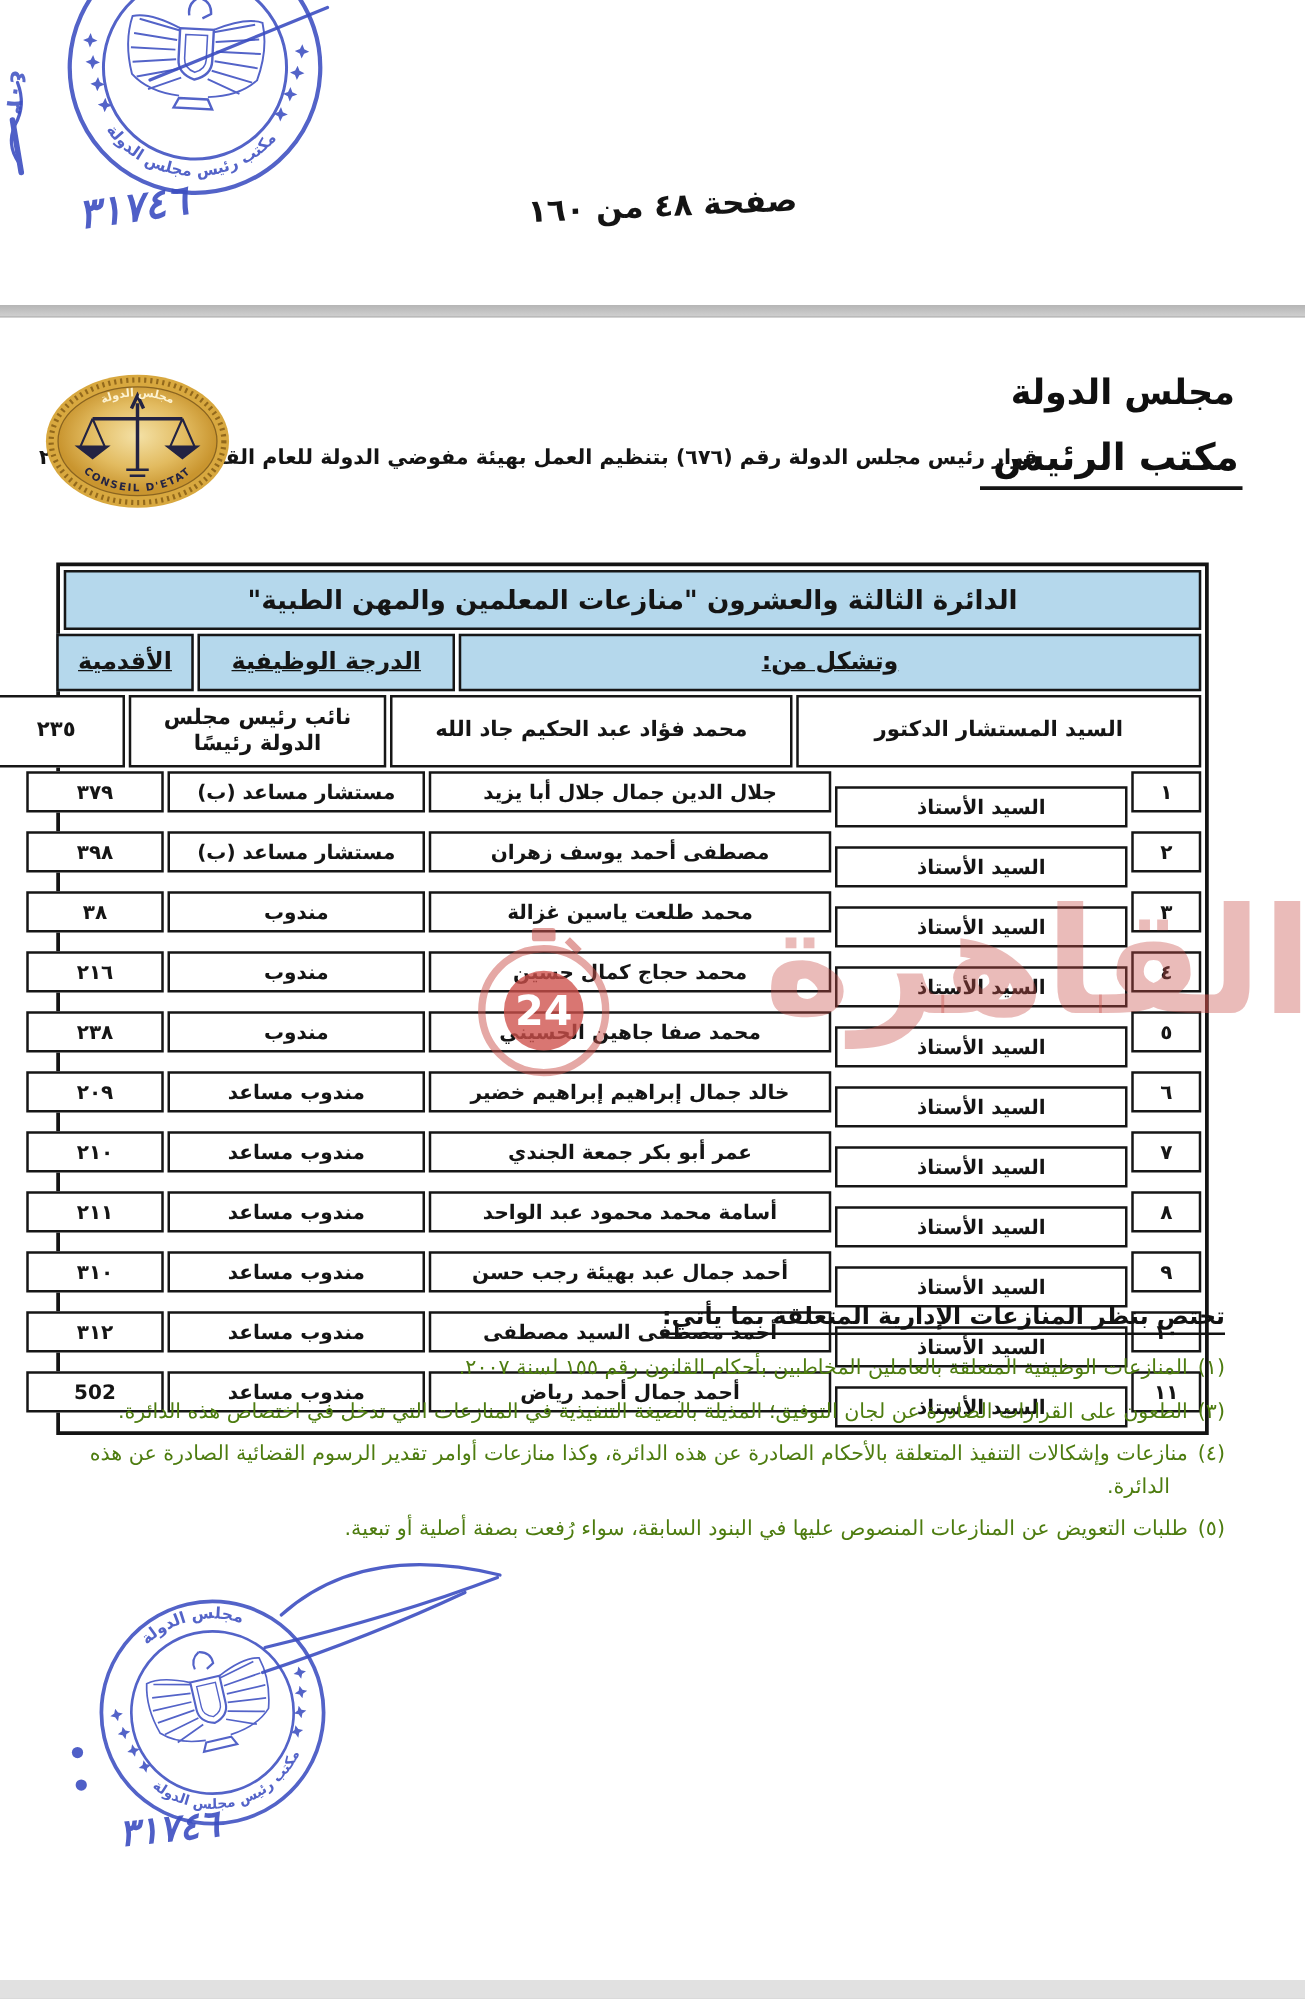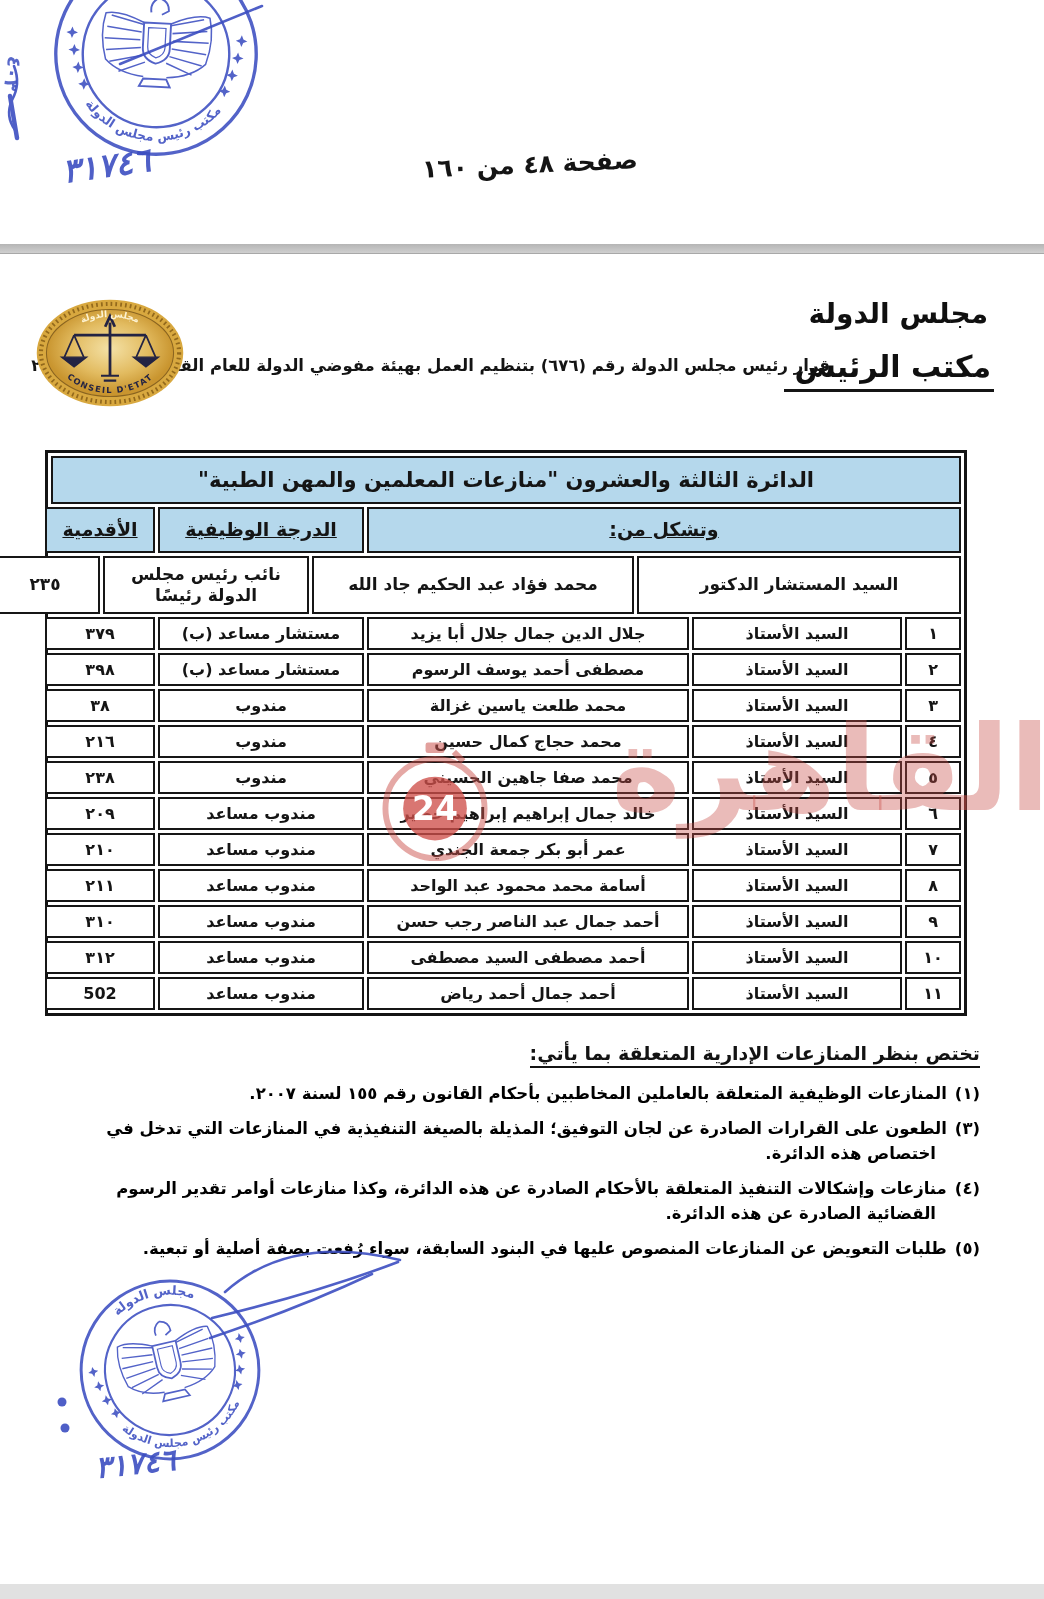--- a/index.html
+++ b/index.html
@@ -63,41 +63,41 @@
     border:2.5px solid #161616;box-sizing:border-box;background:#fff;
     display:flex;align-items:center;justify-content:center;text-align:center;
     font-weight:bold;color:#151515;line-height:1.25;flex:0 0 auto;
   }
   .blue{background:#b5d8ec;}
   .h-title{height:48px;flex:1 1 auto;font-size:21px;}
   .h46 .tcell{height:46px;font-size:19px;text-decoration:underline;}
   .h58 .tcell{height:58px;font-size:17px;}
   .hrow .tcell{height:33px;font-size:16px;}
   .c-no{width:56px;}
-  .c-title{width:210px;}
+  .c-title{width:234px;margin-top:12px;}
   .c-name{width:322px;}
   .c-grade{width:206px;padding:0 4px;}
   .c-sen{width:110px;}
   .c-chair{width:324px;}
   .c-comp{width:594px;}
   
   .watermark{position:absolute;top:712px;left:358px;width:686px;height:170px;pointer-events:none;}
   .wm-clock{position:absolute;left:18px;top:28px;width:118px;height:130px;}
   .wm-text{
     position:absolute;right:-6px;top:-12px;direction:rtl;font-size:118px;font-weight:900;
     color:rgba(201,76,70,0.38);letter-spacing:-2px;
   }
   
   .jurisdiction{position:absolute;top:1042px;right:64px;left:58px;direction:rtl;}
   .jur-heading{
     display:inline-block;font-size:19px;font-weight:bold;color:#131313;
     border-bottom:2.5px solid #131313;padding-bottom:2px;margin-bottom:13px;
   }
   .jur-item{
-    font-size:16.5px;font-weight:bold;color:#000000;line-height:1.55;
+    font-size:16.5px;font-weight:normal;color:#4d7c0f;line-height:1.55;
     margin-bottom:9px;padding-right:44px;text-indent:-44px;
   }
   .jur-no{display:inline-block;text-indent:0;margin-left:8px;}
 </style>
 </head>
 <body>
 
 <div class="page">
 
   <div class="stamp stamp-top">
@@ -203,21 +203,21 @@
     <div class="trow hrow" style="">
         <div class="tcell c-no">١</div>
         <div class="tcell c-title">السيد الأستاذ</div>
         <div class="tcell c-name">جلال الدين جمال جلال أبا يزيد</div>
         <div class="tcell c-grade">مستشار مساعد (ب)</div>
         <div class="tcell c-sen">٣٧٩</div>
       </div>
         <div class="trow hrow" style="">
         <div class="tcell c-no">٢</div>
         <div class="tcell c-title">السيد الأستاذ</div>
-        <div class="tcell c-name">مصطفى أحمد يوسف الرسوم</div>
+        <div class="tcell c-name">مصطفى أحمد يوسف زهران</div>
         <div class="tcell c-grade">مستشار مساعد (ب)</div>
         <div class="tcell c-sen">٣٩٨</div>
       </div>
         <div class="trow hrow" style="">
         <div class="tcell c-no">٣</div>
         <div class="tcell c-title">السيد الأستاذ</div>
         <div class="tcell c-name">محمد طلعت ياسين غزالة</div>
         <div class="tcell c-grade">مندوب</div>
         <div class="tcell c-sen">٣٨</div>
       </div>
@@ -252,21 +252,21 @@
         <div class="trow hrow" style="">
         <div class="tcell c-no">٨</div>
         <div class="tcell c-title">السيد الأستاذ</div>
         <div class="tcell c-name">أسامة محمد محمود عبد الواحد</div>
         <div class="tcell c-grade">مندوب مساعد</div>
         <div class="tcell c-sen">٢١١</div>
       </div>
         <div class="trow hrow" style="">
         <div class="tcell c-no">٩</div>
         <div class="tcell c-title">السيد الأستاذ</div>
-        <div class="tcell c-name">أحمد جمال عبد الناصر رجب حسن</div>
+        <div class="tcell c-name">أحمد جمال عبد بهيئة رجب حسن</div>
         <div class="tcell c-grade">مندوب مساعد</div>
         <div class="tcell c-sen">٣١٠</div>
       </div>
         <div class="trow hrow" style="">
         <div class="tcell c-no">١٠</div>
         <div class="tcell c-title">السيد الأستاذ</div>
         <div class="tcell c-name">أحمد مصطفى السيد مصطفى</div>
         <div class="tcell c-grade">مندوب مساعد</div>
         <div class="tcell c-sen">٣١٢</div>
       </div>

